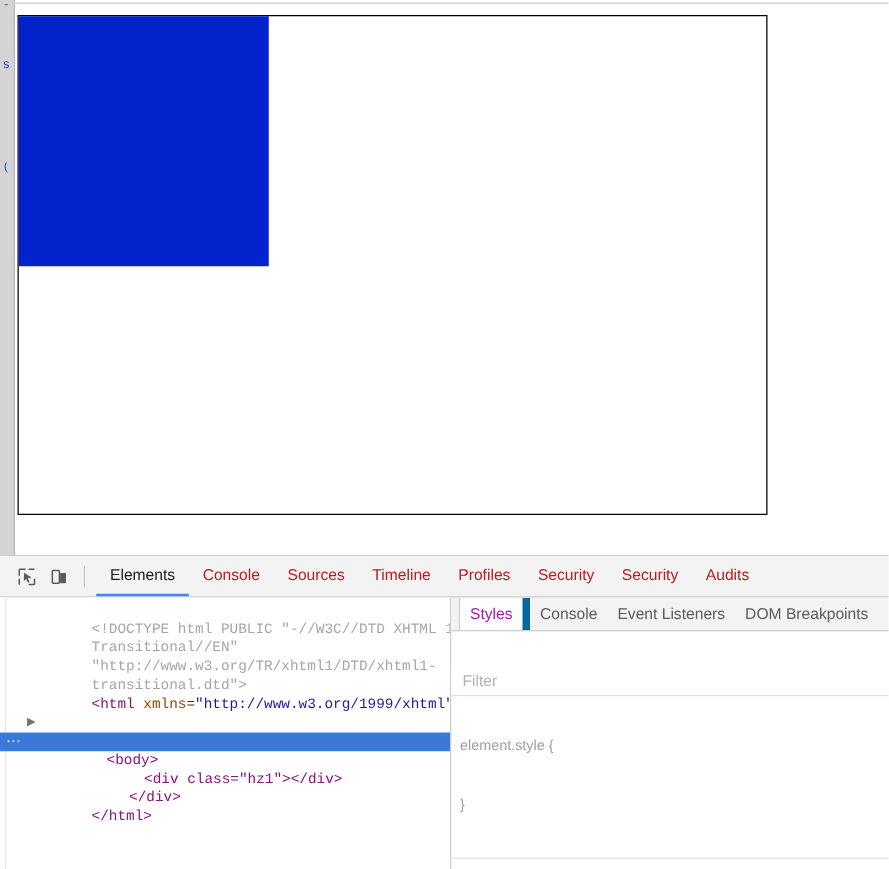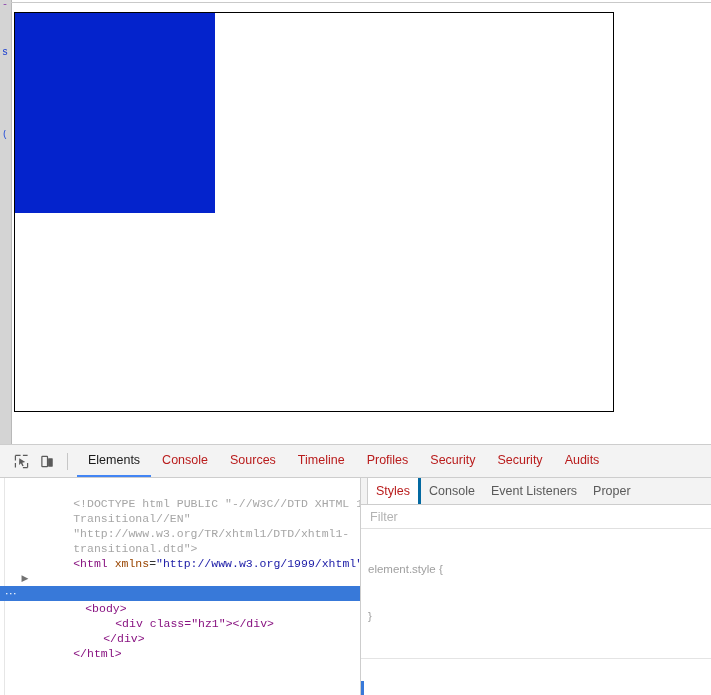--- a/index.html
+++ b/index.html
@@ -238,35 +238,36 @@
     display: flex;
     align-items: center;
     font-size: 12.5px;
     color: #5a5a5a;
     cursor: pointer;
     white-space: nowrap;
     box-sizing: border-box;
   }
   .st-tab.active {
     background: #ffffff;
-    color: #b91c1c;
+    color: #a21caf;
     border-left: 1px solid #cdcdcd;
-    border-right: 3px solid #0369a1;
+    border-right: 6px solid #0369a1;
     margin-bottom: -1px;
     border-bottom: 1px solid #ffffff;
   }
   #styles-filter {
     height: 24px;
     min-height: 24px;
     border-bottom: 1px solid #e0e0e0;
     display: flex;
     align-items: center;
     padding-left: 7px;
     box-sizing: border-box;
     background: #ffffff;
+    margin-top: 28px;
   }
   #styles-filter input {
     border: none;
     outline: none;
     font-family: "Liberation Sans", sans-serif;
     font-size: 12.5px;
     color: #333;
     width: 95%;
     background: transparent;
   }
@@ -396,20 +397,21 @@
         <span class="tagname">&lt;/html&gt;</span>
       </div>
     </div>
 
     <div id="styles-pane">
 
       <div id="styles-tabs">
         <div class="st-tab active">Styles</div>
         <div class="st-tab">Console</div>
         <div class="st-tab">Event Listeners</div>
+        <div class="st-tab">DOM Breakpoints</div>
         <div class="st-tab">Proper</div>
       </div>
 
       <div id="styles-filter">
         <input type="text" placeholder="Filter" style="">
       </div>
 
       <div id="styles-list">
 
         <div class="rule dim">

